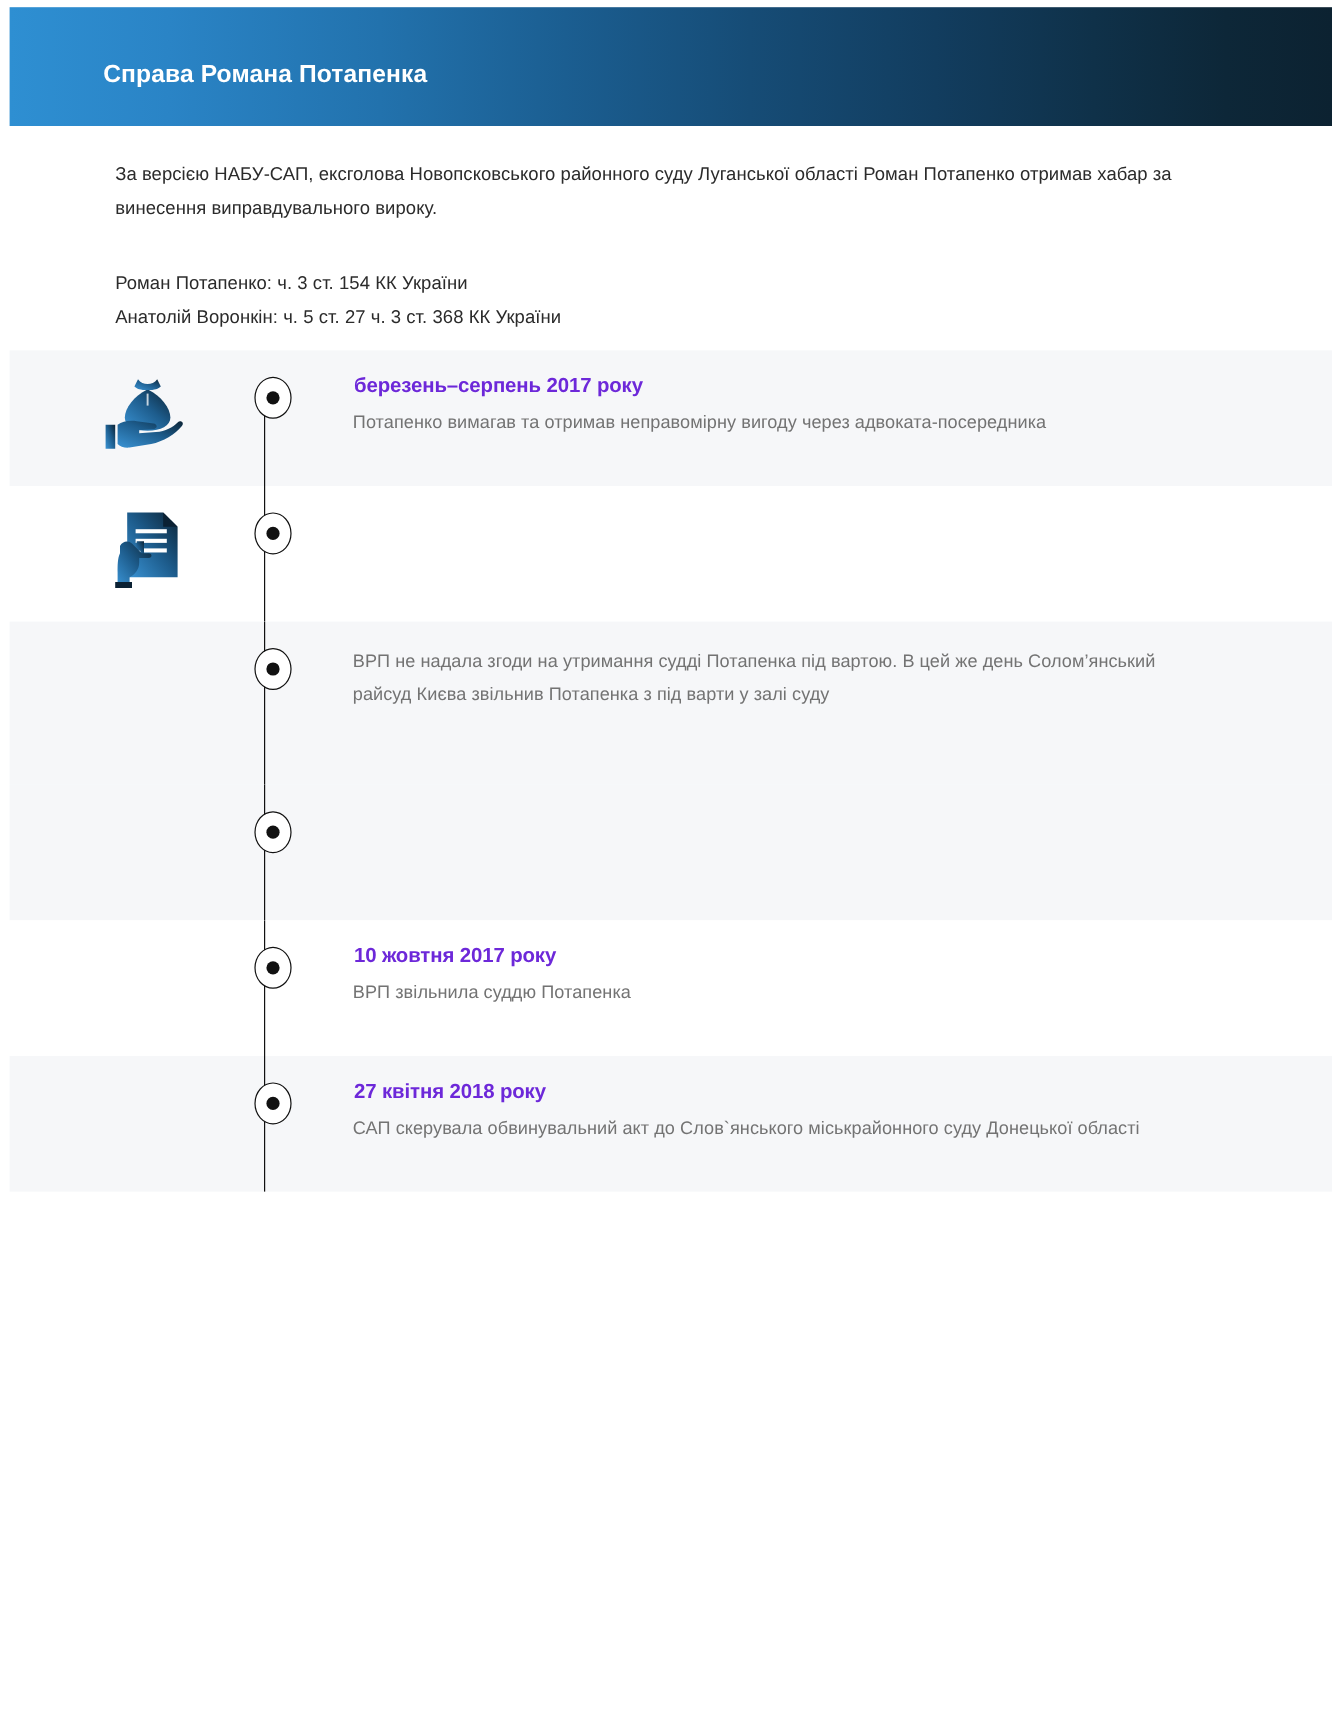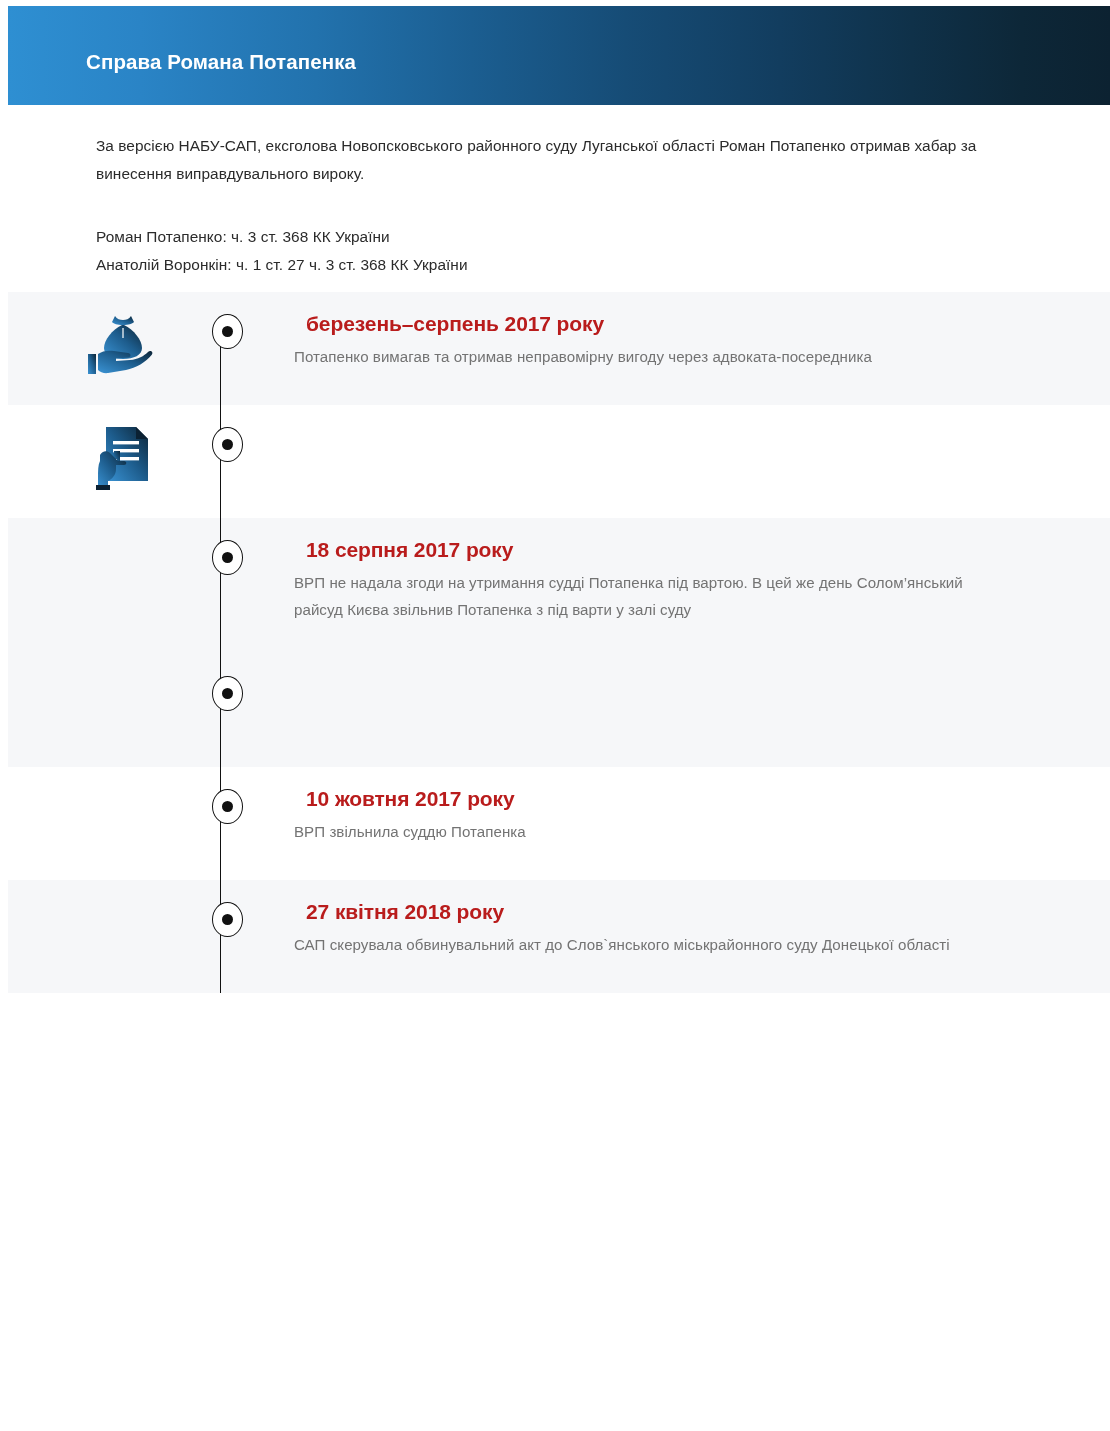--- a/index.html
+++ b/index.html
@@ -135,24 +135,24 @@
     background: #111111;
   }
 
   .tl-body {
     position: absolute;
     left: 286px;
     top: 20px;
     right: 70px;
   }
   .tl-date {
-    margin: 0 0 7px 12px;
-    font-size: 21px;
+    margin: 0 0 7px 1px;
+    font-size: 17px;
     font-weight: bold;
-    color: #b91c1c;
+    color: #6d28d9;
     letter-spacing: -0.1px;
   }
   .tl-desc {
     margin: 0;
     font-size: 15.1px;
     line-height: 27px;
     color: #737373;
     letter-spacing: 0.05px;
     max-width: 720px;
   }
@@ -209,22 +209,22 @@
 
 <div class="page">
 
   <div class="header">
     <h1 class="header-title">Справа Романа Потапенка</h1>
   </div>
 
   <div class="intro">
     <p class="intro-paragraph">За версією НАБУ-САП, ексголова Новопсковського районного суду Луганської області Роман Потапенко отримав хабар за винесення виправдувального вироку.</p>
     <div class="articles">
-      <p class="article-line">Роман Потапенко: ч. 3 ст. 368 КК України</p>
-      <p class="article-line">Анатолій Воронкін: ч. 1 ст. 27 ч. 3 ст. 368 КК України</p>
+      <p class="article-line">Роман Потапенко: ч. 3 ст. 154 КК України</p>
+      <p class="article-line">Анатолій Воронкін: ч. 5 ст. 27 ч. 3 ст. 368 КК України</p>
     </div>
   </div>
 
   <div class="timeline" id="timeline">
       <div class="tl-row shaded" style="height: 113px;">
         <div class="tl-spine" style="top: 39px; height: 74px;"></div>
         <div class="tl-icon">
           <svg viewBox="0 0 74 74" xmlns="http://www.w3.org/2000/svg">
             <defs>
               <linearGradient id="gA" x1="0" y1="1" x2="1" y2="0">
@@ -266,21 +266,20 @@
             <path d="M14 34 C16 30 21 29 24 32 L32 40 L38 40 C41 40 41 44 38 44 L30 44 L30 48 C30 54 26 58 22 60 L22 68 L12 68 L12 56 C12 50 12 44 14 40 Z" fill="url(#gB)"></path>
             <rect x="10" y="64" width="14" height="5" fill="#0b2133"></rect>
           </svg>
         </div>
         <div class="tl-marker"></div>
       </div>
       <div class="tl-row shaded" style="height: 136px;">
         <div class="tl-spine" style="top: 0px; height: 136px;"></div>
         <div class="tl-marker"></div>
         <div class="tl-body">
-          <p class="tl-date">18 серпня 2017 року</p>
           <p class="tl-desc">ВРП не надала згоди на утримання судді Потапенка під вартою. В цей же день Солом’янський райсуд Києва звільнив Потапенка з під варти у залі суду</p>
         </div>
       </div>
       <div class="tl-row shaded" style="height: 113px;">
         <div class="tl-spine" style="top: 0px; height: 113px;"></div>
         <div class="tl-marker"></div>
       </div>
       <div class="tl-row" style="height: 113px;">
         <div class="tl-spine" style="top: 0px; height: 113px;"></div>
         <div class="tl-marker"></div>

